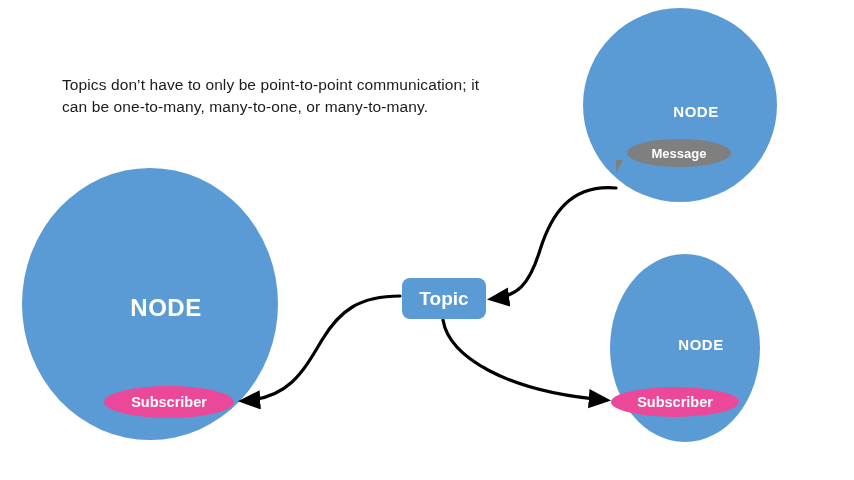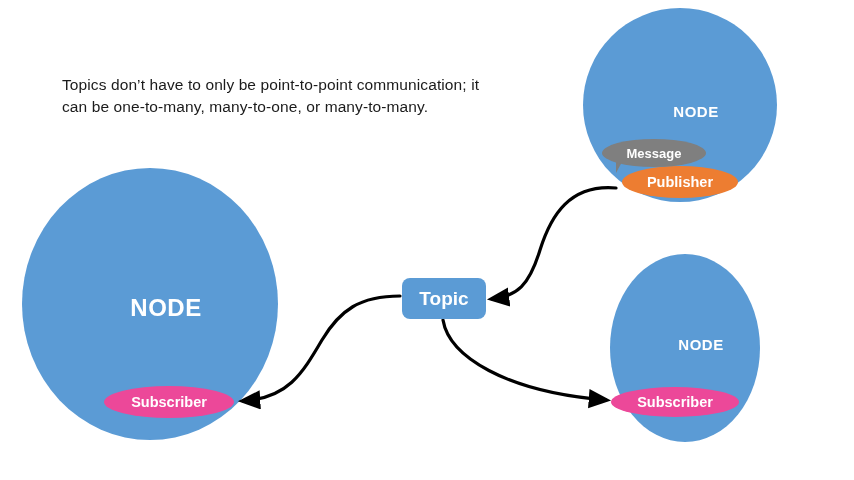--- a/index.html
+++ b/index.html
@@ -111,21 +111,21 @@
   }
   #pub-topright {
     left: 622px;
     top: 166px;
     width: 116px;
     height: 32px;
     background: #ED7D31;
     font-size: 14.5px;
   }
   #msg-topright {
-    left: 602px;
+    left: 627px;
     top: 139px;
     width: 104px;
     height: 28px;
     background: #7F7F7F;
     font-size: 13px;
     z-index: 4;
   }
   #msg-tail {
     position: absolute;
     left: 616px;
@@ -181,20 +181,19 @@
   </div>
 
   <div class="node" id="node-bottomright">
     <span class="node-label">NODE</span>
   </div>
 
   <div class="pill pill-subscriber" id="sub-left">Subscriber</div>
 
   <div class="pill pill-subscriber" id="sub-bottomright">Subscriber</div>
 
-  <div class="pill" id="pub-topright">Publisher</div>
 
   <div id="msg-tail"></div>
   <div class="pill" id="msg-topright">Message</div>
 
   <div id="topic-box">Topic</div>
 
 </div>
 
 </body></html>

